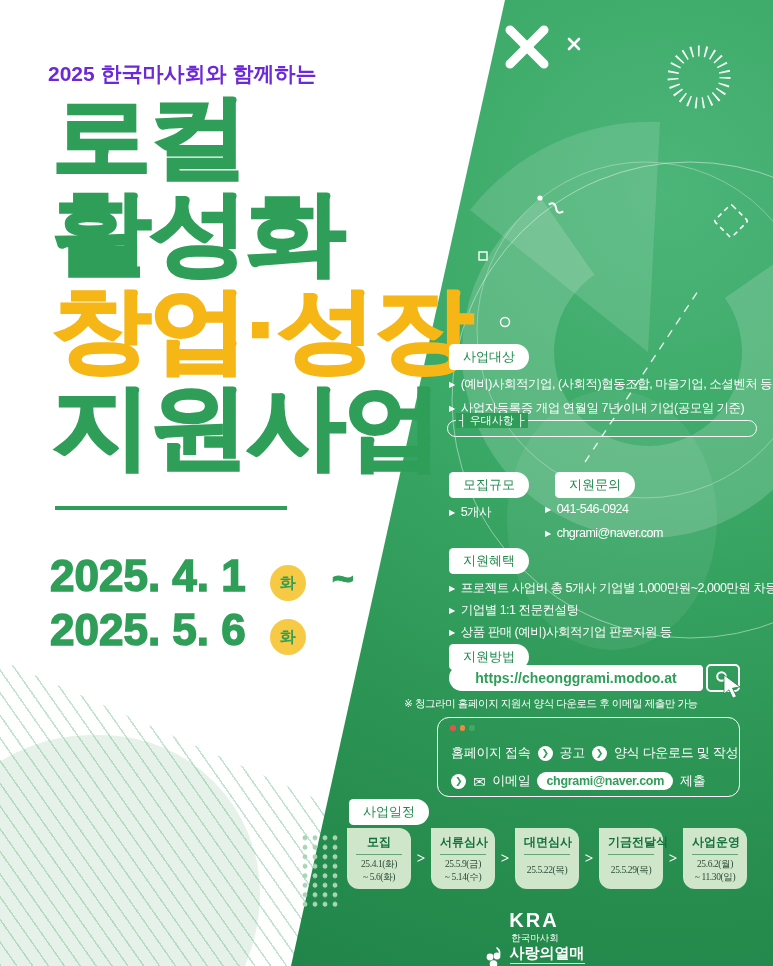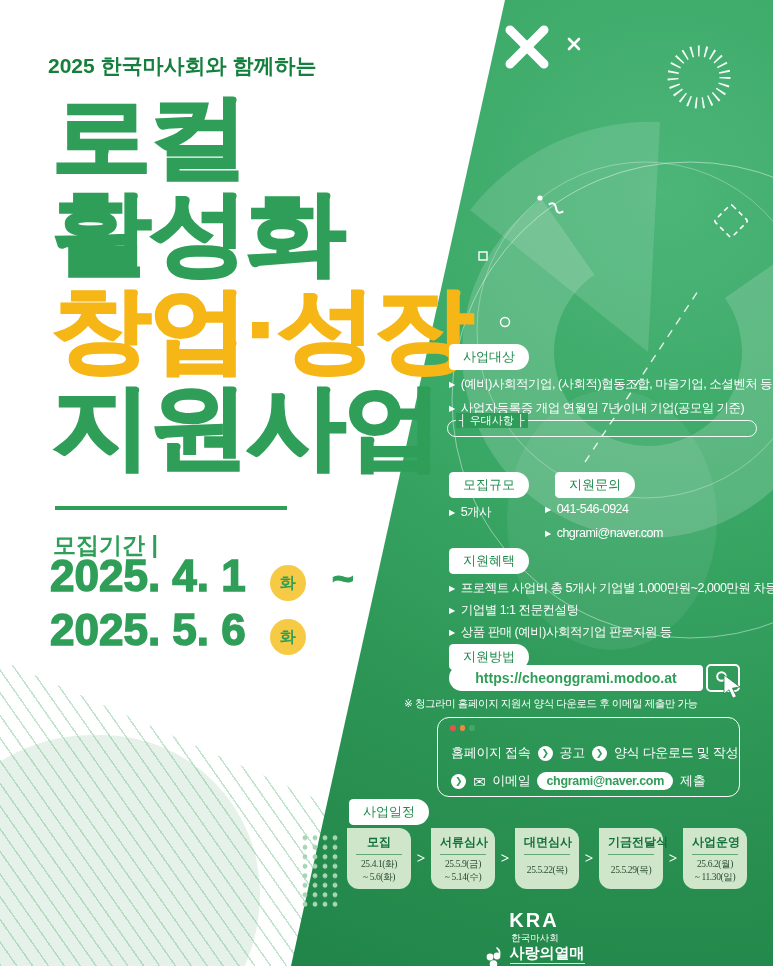--- a/index.html
+++ b/index.html
@@ -13,21 +13,21 @@
     background:#e6f2e9;border-radius:52% 48% 55% 45%;}
   .stripes{position:absolute;left:0;top:610px;width:470px;height:356px;
     background:repeating-linear-gradient(55deg,rgba(96,186,130,.38) 0 1.5px,transparent 1.5px 13px);
     clip-path:polygon(0 14%,100% 72%,100% 100%,0 100%);}
   
   .panel{position:absolute;inset:0;
     clip-path:polygon(505px 0px,773px 0px,773px 966px,291px 966px);
     background:radial-gradient(circle at 86% 20%,#4cb578 0%,#3aa866 30%,#2a9252 60%,#1b7c43 100%);}
   .decor{position:absolute;left:0;top:0;}
   
-  .eyebrow{position:absolute;left:48px;top:52px;font-size:21px;font-weight:800;color:#15803d;white-space:nowrap;}
+  .eyebrow{position:absolute;left:48px;top:60px;font-size:21px;font-weight:800;color:#6d28d9;white-space:nowrap;}
   .title{position:absolute;left:52px;font-size:92px;font-weight:900;line-height:1;
     letter-spacing:-2px;white-space:nowrap;transform:scaleX(1.08);transform-origin:0 50%;
     -webkit-text-stroke:2.5px currentColor;}
   .t-green{color:#2f9e58;} .t-yellow{color:#f6b616;}
   .divider{position:absolute;left:55px;top:506px;width:232px;height:3.5px;background:#2f9e58;}
   .recruit-label{position:absolute;left:53px;top:530px;font-size:23px;font-weight:800;color:#2f9e58;white-space:nowrap;}
   .date-row{position:absolute;left:50px;display:flex;align-items:flex-end;gap:24px;color:#2f9e58;white-space:nowrap;}
   .date-row .big{font-size:44px;font-weight:900;letter-spacing:0;-webkit-text-stroke:1.5px #2f9e58;}
   .day-circle{width:36px;height:36px;border-radius:50%;background:#f7ca45;display:flex;align-items:center;justify-content:center;
     font-size:16px;font-weight:900;color:#2f9e58;flex:0 0 auto;}
@@ -113,21 +113,20 @@
       </g>
     </svg>
   </div>
 
   <div class="eyebrow">2025 한국마사회와 함께하는</div>
   <div class="title t-green" style="top:90px">로컬</div>
   <div class="title t-green" style="top:186px">활성화</div>
   <div class="title t-yellow" style="top:283px">창업·성장</div>
   <div class="title t-green" style="top:380px">지원사업</div>
   <div class="divider"></div>
-  <div class="recruit-label">모집기간 |</div>
 
   <div class="date-row" style="top:551px">
     <span class="big">2025. 4. 1</span>
     <span class="day-circle">화</span>
     <span class="tilde">~</span>
   </div>
   <div class="date-row" style="top:605px">
     <span class="big">2025. 5. 6</span>
     <span class="day-circle">화</span>
   </div>

